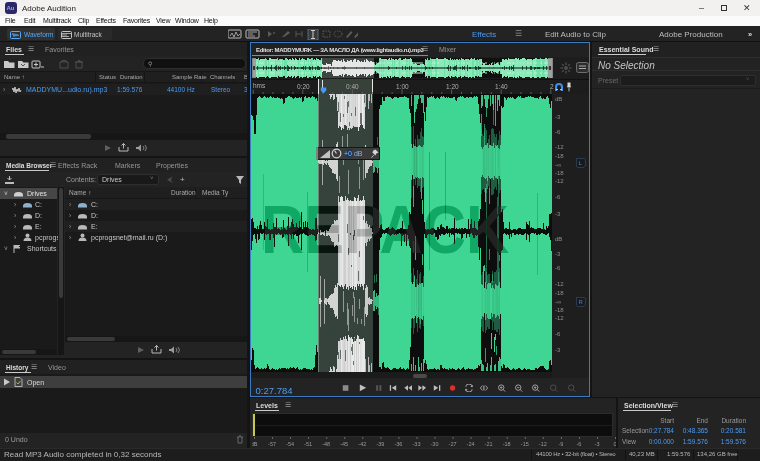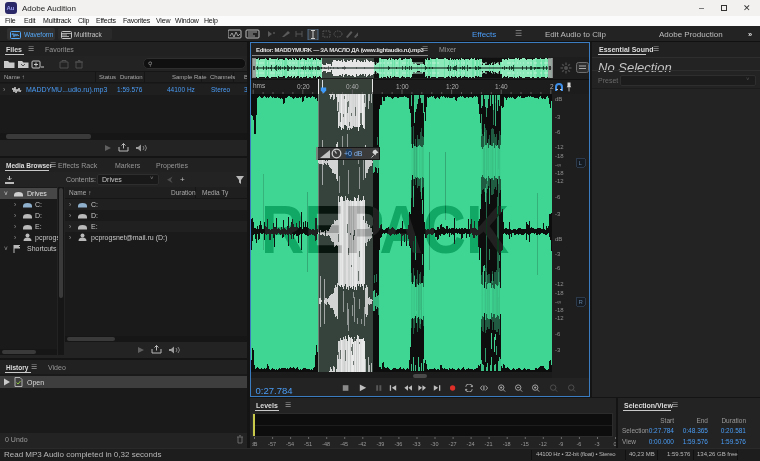--- a/index.html
+++ b/index.html
@@ -1681,21 +1681,21 @@
 <div class="t" style="left:644px;top:438px;font-size:6.5px;color:#4a9cf5;width:30px;text-align:right;">0:00.000</div>
 <div class="t" style="left:678px;top:438px;font-size:6.5px;color:#4a9cf5;width:30px;text-align:right;">1:59.576</div>
 <div class="t" style="left:712px;top:438px;font-size:6.5px;color:#4a9cf5;width:34px;text-align:right;">1:59.576</div>
 <div class="abs" style="left:590px;top:42px;width:2px;height:355px;background:#141414;"></div>
 <div class="abs" style="left:592px;top:42px;width:168px;height:355px;background:#232323;"></div>
 <div class="abs" style="left:592px;top:42px;width:168px;height:15px;background:#212121;"></div>
 <div class="t" style="left:599px;top:45.5px;font-size:7px;font-weight:bold;color:#dcdcdc;">Essential Sound</div>
 <div class="abs" style="left:598px;top:54px;width:48px;height:1px;background:#c9c9c9;"></div>
 <div class="t" style="left:653px;top:44.5px;font-size:7px;color:#9a9a9a;">☰</div>
 <div class="abs" style="left:592px;top:57px;width:168px;height:1px;background:#2e2e2e;"></div>
-<div class="t" style="left:598px;top:60px;font-size:13px;font-style:italic;color:#c4c4c4;">No Selection</div>
+<div class="t" style="left:598px;top:60px;font-size:10px;font-style:italic;color:#c4c4c4;">No Selection</div>
 <div class="abs" style="left:592px;top:70px;width:168px;height:1px;background:#2e2e2e;"></div>
 <div class="t" style="left:598px;top:76.5px;font-size:7px;color:#6a6a6a;">Preset</div>
 <div class="abs" style="left:620px;top:74.5px;width:136px;height:11px;background:#1c1c1c;border:1px solid #2e2e2e;border-radius:2px;"></div>
 <div class="t" style="left:746px;top:76px;font-size:6px;color:#555;">˅</div>
 <div class="abs" style="left:592px;top:88px;width:168px;height:1px;background:#1c1c1c;"></div>
 <div class="abs" style="left:0;top:448px;width:760px;height:13px;background:#1d1d1d;border-top:1px solid #2a2a2a;"></div>
 <div class="t" style="left:4px;top:450px;font-size:8px;color:#b8b8b8;text-align:center;">Read MP3 Audio completed in 0,32 seconds</div>
 <div class="abs" style="left:531px;top:450px;width:1px;height:10px;background:#111;"></div>
 <div class="abs" style="left:625px;top:450px;width:1px;height:10px;background:#111;"></div>
 <div class="abs" style="left:657px;top:450px;width:1px;height:10px;background:#111;"></div>

